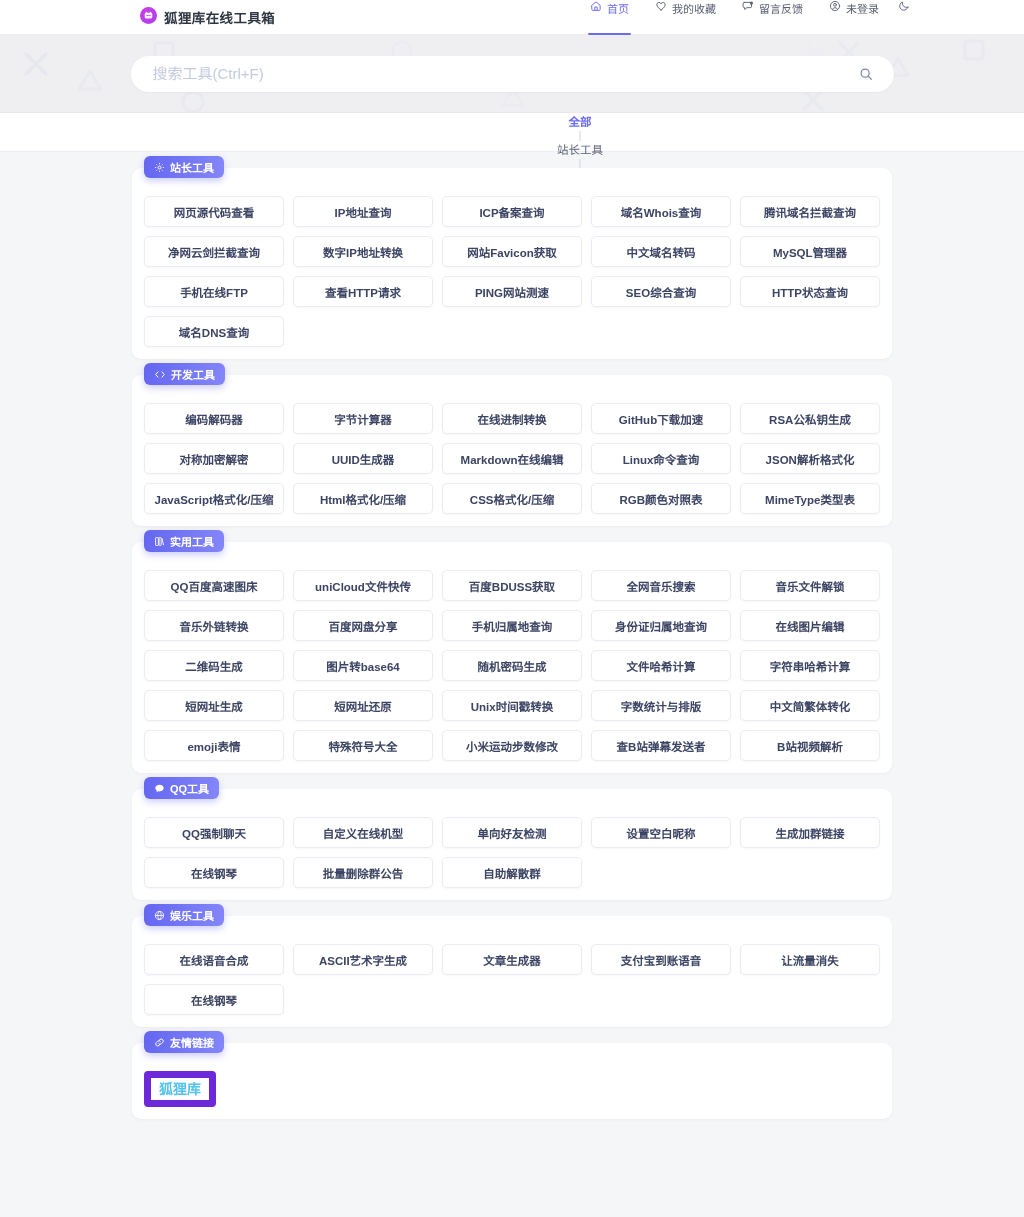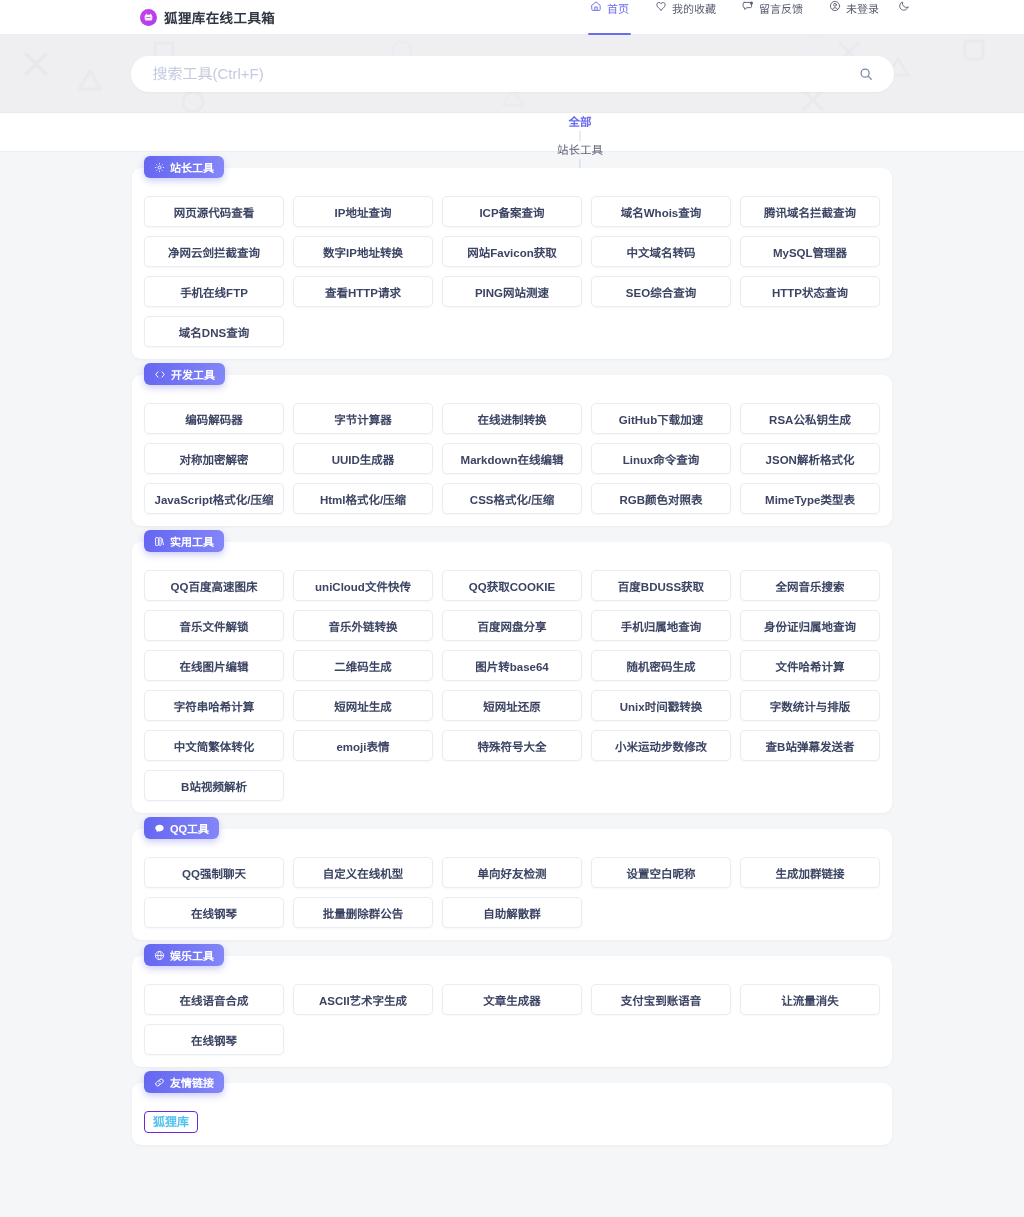--- a/index.html
+++ b/index.html
@@ -16,21 +16,21 @@
   .topbar {
     height: 35px;
     background: #ffffff;
     border-bottom: 1px solid #ececf1;
     display: flex;
     align-items: center;
     padding: 0 104px 0 140px;
     position: relative;
     z-index: 20;
   }
-  .brand { display: flex; align-items: center; gap: 7px; }
+  .brand { display: flex; gap: 7px; }
   .brand-logo {
     width: 17px; height: 17px; border-radius: 50%;
     background: linear-gradient(135deg, #c642e8, #b03cf0);
     display: flex; align-items: center; justify-content: center;
     flex: none;
   }
   .brand-logo svg { display: block; }
   .brand-name {
     font-size: 13.5px;
     font-weight: bold;
@@ -170,24 +170,24 @@
     font-weight: bold;
     color: #3c4463;
     cursor: pointer;
     box-shadow: 0 1px 2px rgba(60,66,100,.045);
     white-space: nowrap;
     overflow: hidden;
   }
 
   .links-row { display: flex; flex-wrap: wrap; gap: 8px; }
   .friend-link {
-    border: 1px solid #6d28d9;
+    border: 7px solid #6d28d9;
     color: #53c2ec;
     border-radius: 4px;
-    font-size: 12px;
+    font-size: 14px;
     font-weight: bold;
     padding: 4px 8px;
     background: #ffffff;
     cursor: pointer;
     line-height: 1;
   }
 </style>
 </head>
 <body>
 
@@ -405,21 +405,20 @@
                 <rect x="2.3" y="2.3" width="4" height="11.4" rx=".8"></rect>
                 <rect x="7.4" y="2.3" width="3" height="11.4" rx=".8"></rect>
                 <path d="M11.6 3.1 13.8 13.3"></path>
               </svg>
             </span>
             <span>实用工具</span>
           </div>
           <div class="grid">
             <div class="tool">QQ百度高速图床</div>
             <div class="tool">uniCloud文件快传</div>
-            <div class="tool">QQ获取COOKIE</div>
             <div class="tool">百度BDUSS获取</div>
             <div class="tool">全网音乐搜索</div>
             <div class="tool">音乐文件解锁</div>
             <div class="tool">音乐外链转换</div>
             <div class="tool">百度网盘分享</div>
             <div class="tool">手机归属地查询</div>
             <div class="tool">身份证归属地查询</div>
             <div class="tool">在线图片编辑</div>
             <div class="tool">二维码生成</div>
             <div class="tool">图片转base64</div>

